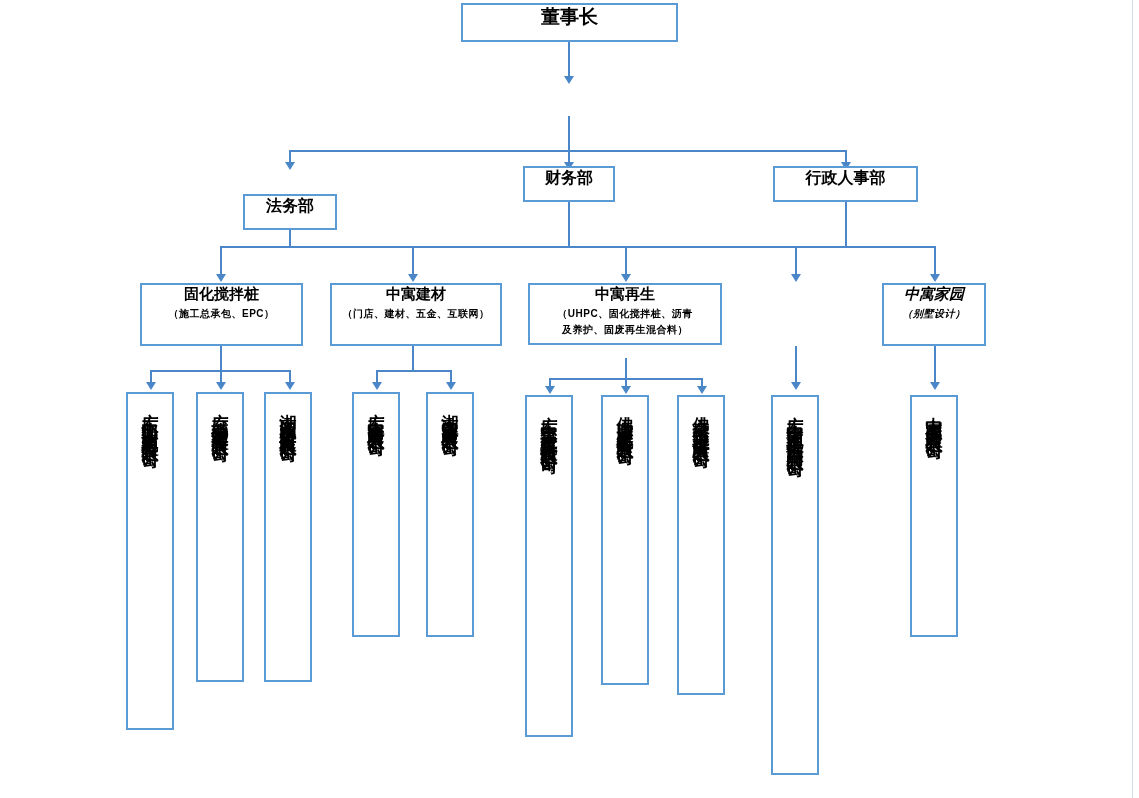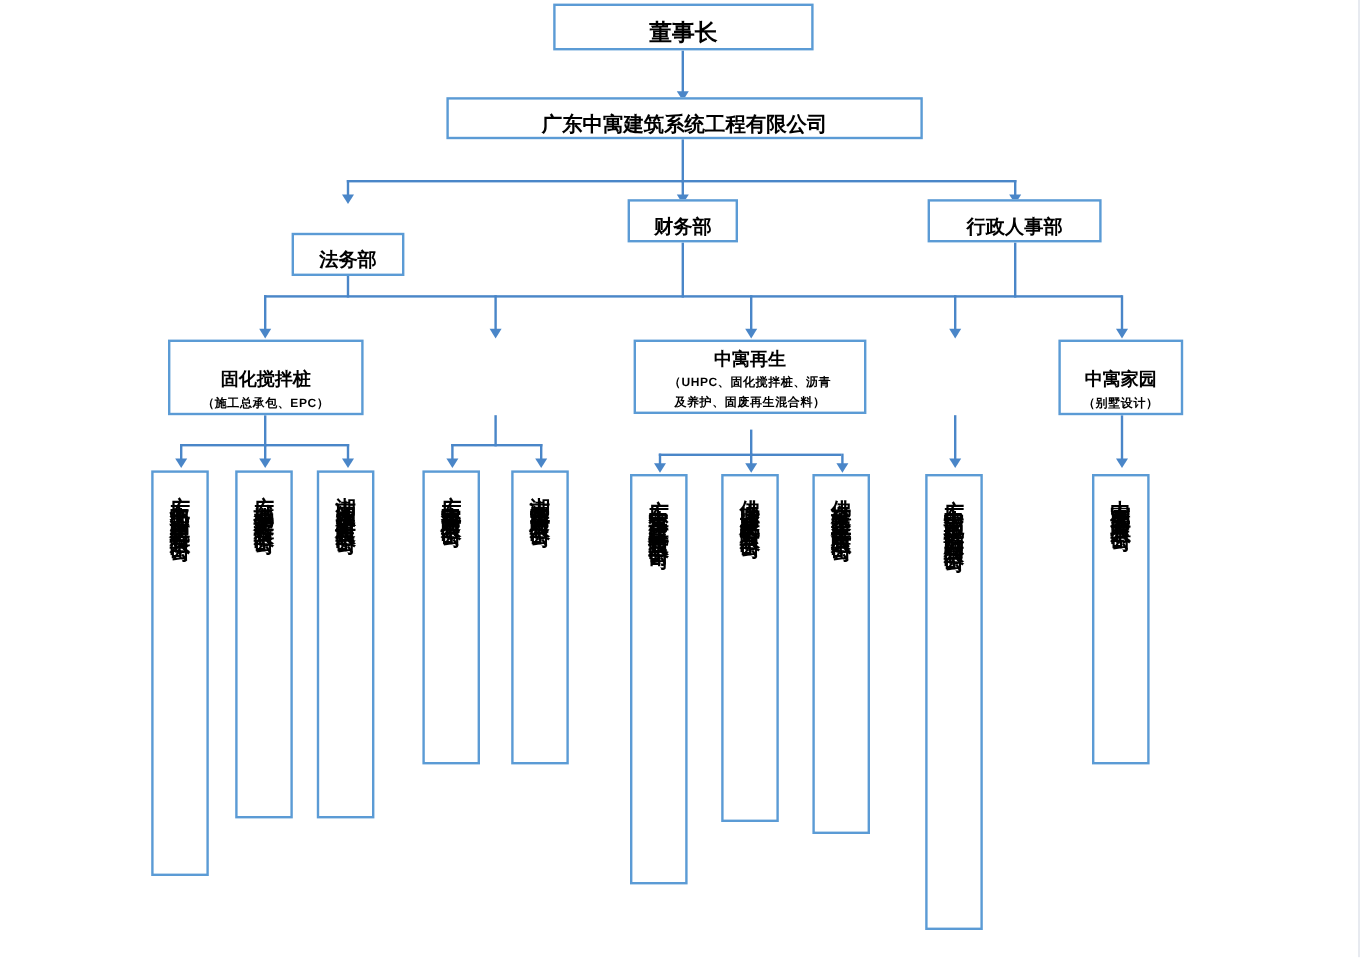--- a/index.html
+++ b/index.html
@@ -29,21 +29,21 @@
 
   
   .node {
     position: absolute;
     box-sizing: border-box;
     border: 2px solid #5b9bd5;
     background: #ffffff;
     display: flex;
     flex-direction: column;
     align-items: center;
-    justify-content: flex-end;
+    justify-content: flex-start;
     color: #000000;
     text-align: center;
   }
   .node .title {
     font-weight: bold;
     line-height: 1.25;
     white-space: nowrap;
   }
   .node .subtitle {
     font-size: 10px;
@@ -160,48 +160,49 @@
   <div class="vline" style="left:795px; top:346px; height:38px;"></div>
   <div class="arrow" style="left:791px; top:382px;"></div>
 
   <div class="vline" style="left:934px; top:346px; height:38px;"></div>
   <div class="arrow" style="left:930px; top:382px;"></div>
 
   <div class="node lvl0" style="left:461px; top:3px; width:217px; height:39px;">
     <div class="title">董事长</div>
   </div>
 
-  <div class="node lvl1" style="left:372px; top:81px; width:397px; height:35px;">
-    <div class="title">广东中寓建筑系统工程有限公司</div>
-  </div>
 
   <div class="node lvl2" style="left:243px; top:166px; width:94px; height:36px;margin-top:28px;">
     <div class="title">法务部</div>
   </div>
   <div class="node lvl2" style="left:523px; top:166px; width:92px; height:36px;">
     <div class="title">财务部</div>
   </div>
   <div class="node lvl2" style="left:773px; top:166px; width:145px; height:36px;">
     <div class="title">行政人事部</div>
   </div>
 
   <div class="node lvl3" style="left:140px; top:283px; width:163px; height:63px;">
     <div class="title">固化搅拌桩</div>
     <div class="subtitle">（施工总承包、EPC）</div>
   </div>
 
+  <div class="node lvl3" style="left:330px; top:283px; width:172px; height:63px;">
+    <div class="title">中寓建材</div>
+    <div class="subtitle">（门店、建材、五金、互联网）</div>
+  </div>
 
   <div class="node lvl3" style="left:528px; top:283px; width:194px; height:62px;">
     <div class="title">中寓再生</div>
     <div class="subtitle">（UHPC、固化搅拌桩、沥青</div>
     <div class="subtitle" style="margin-top:1px;">及养护、固废再生混合料）</div>
   </div>
 
 
-  <div class="node lvl3" style="left:882px; top:283px; width:104px; height:63px;">
+  <div class="node lvl3" style="left:882px; top:283px; width:104px; height:63px;font-style:italic;">
     <div class="title">中寓家园</div>
     <div class="subtitle">（别墅设计）</div>
   </div>
 
   <div class="leaf" style="left:126px; top:392px; width:48px; height:338px;">
     <div class="vtext">广东中邺山河建筑工程有限公司</div>
   </div>
 
   <div class="leaf" style="left:196px; top:392px; width:48px; height:290px;">
     <div class="vtext">广东城勘建设工程有限公司</div>

